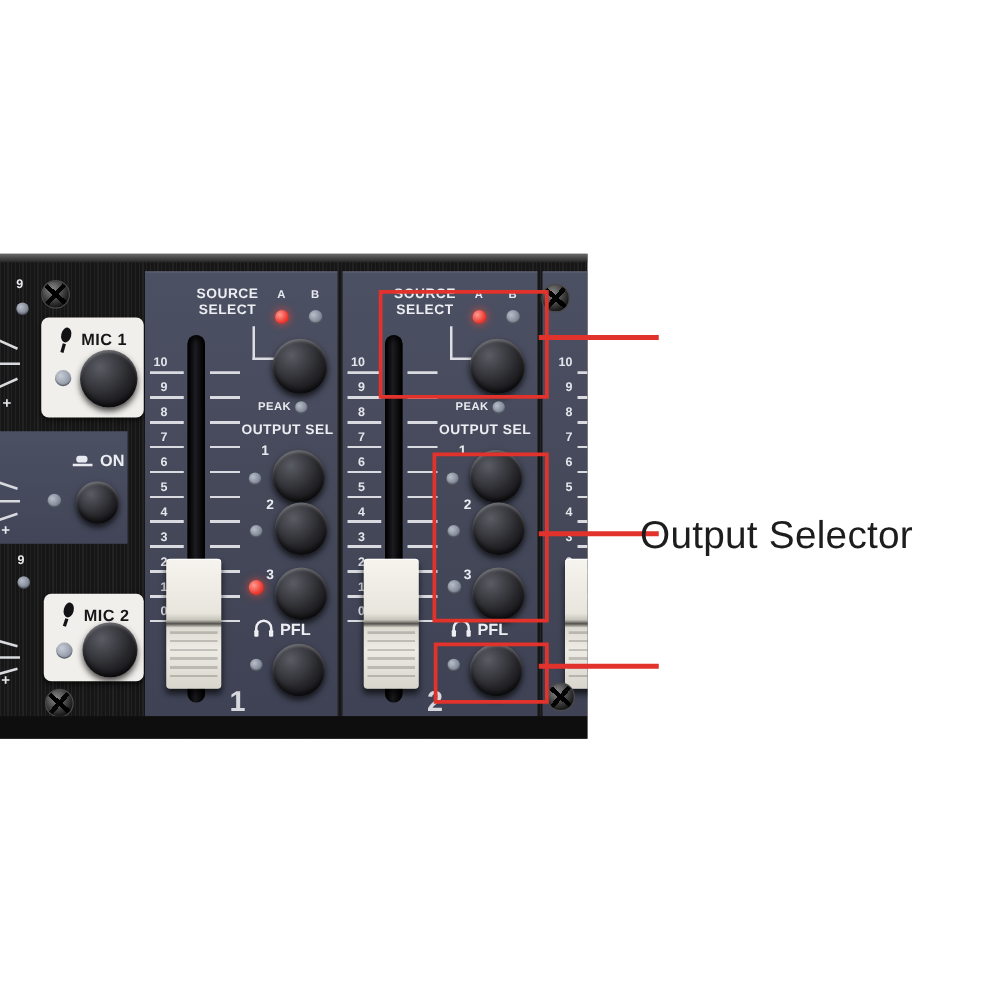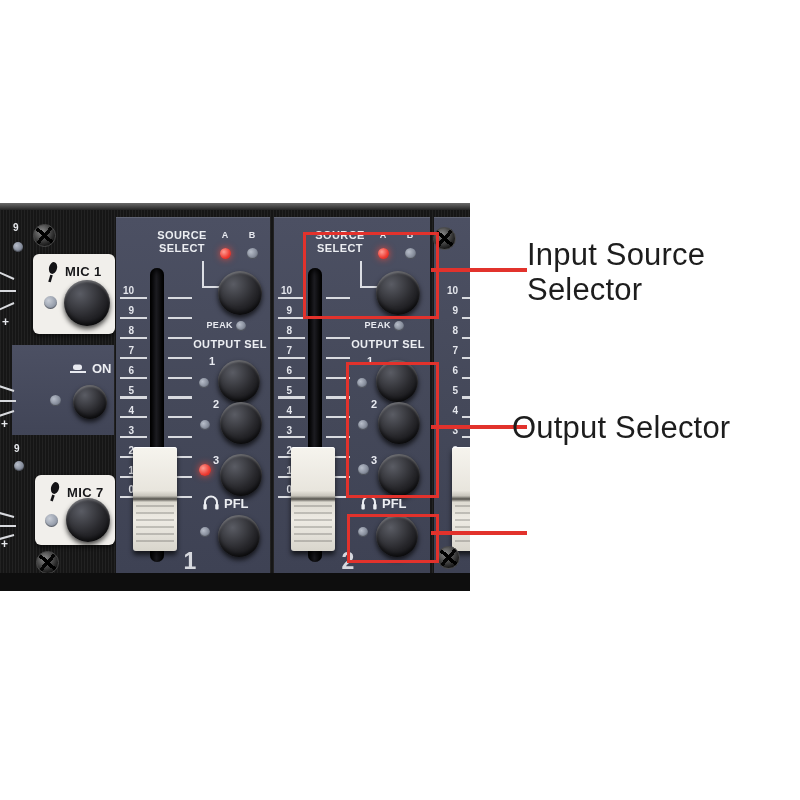--- a/index.html
+++ b/index.html
@@ -54,21 +54,21 @@
            box-shadow:0 0 7px rgba(255,70,55,.85);}
   .screw{position:absolute;width:21px;height:21px;border-radius:50%;border:1px solid #4a4a4a;
        background:
         linear-gradient(42deg, rgba(0,0,0,0) 44%, #000 44% 56%, rgba(0,0,0,0) 56%),
         linear-gradient(132deg, rgba(0,0,0,0) 44%, #050505 44% 56%, rgba(0,0,0,0) 56%),
         radial-gradient(circle at 38% 32%, #8a8a8a, #2c2c2c 60%, #000 90%);}
   
   .miccard{position:absolute;background:#f1efeb;border-radius:6px;box-shadow:0 2px 4px rgba(0,0,0,.6);}
   .miclbl{position:absolute;left:32px;top:10px;font-size:13px;font-weight:bold;color:#17171a;letter-spacing:.4px;}
   .led.metal{background:radial-gradient(circle at 35% 35%, #c8cdd6, #8e96a4 70%);}
-  .onpanel{position:absolute;left:12px;top:142px;width:102px;height:90px;
+  .onpanel{position:absolute;left:0;top:142px;width:102px;height:90px;
        background:linear-gradient(180deg,#4c5063,#414557);}
   .onlbl{position:absolute;left:80px;top:16px;font-size:13px;font-weight:bold;color:#eceef2;}
   .plus{position:absolute;color:#e6e8ec;font-size:12px;font-weight:bold;}
   .mark9{position:absolute;color:#e6e8ec;font-size:10px;font-weight:bold;}
   .knob{position:absolute;}
   
   .abox{position:absolute;border:3px solid #e2322c;}
   .aline{position:absolute;height:4px;background:#e2322c;}
   .alabel{position:absolute;color:#1d1d1d;font-size:31px;line-height:35px;letter-spacing:.2px;}
 </style>
@@ -122,21 +122,21 @@
     <span class="plus" style="left:1px;top:214px">+</span>
 
     <span class="mark9" style="left:14px;top:240px">9</span>
     <div class="led" style="left:14px;top:258px"></div>
 
     <div class="miccard" style="left:35px;top:272px;width:80px;height:70px">
       <svg style="position:absolute;left:11px;top:6px" width="16" height="28">
         <ellipse cx="9" cy="7" rx="4" ry="6" fill="#131316" transform="rotate(14 9 7)"></ellipse>
         <line x1="7.5" y1="14" x2="5.5" y2="20" stroke="#131316" stroke-width="2.6"></line>
       </svg>
-      <span class="miclbl">MIC 7</span>
+      <span class="miclbl">MIC 2</span>
       <div class="led metal s13" style="left:10px;top:39px"></div>
       <div class="btn b44" style="left:31px;top:23px"></div>
     </div>
     <svg class="knob" style="left:0;top:305px" width="20" height="36">
       <g stroke="#d8dade" stroke-width="2">
           <line x1="-4" y1="4" x2="14" y2="9"></line>
           <line x1="-4" y1="18" x2="16" y2="18"></line>
           <line x1="-4" y1="32" x2="14" y2="27"></line>
         </g>
     </svg>
@@ -275,21 +275,17 @@
   </div>
 
   <div class="abox" style="left:303px;top:232px;width:130px;height:81px"></div>
   <div class="abox" style="left:346px;top:362px;width:87px;height:130px"></div>
   <div class="abox" style="left:347px;top:514px;width:86px;height:43px"></div>
 
   <div class="aline" style="left:431px;top:268px;width:96px"></div>
   <div class="aline" style="left:431px;top:425px;width:96px"></div>
   <div class="aline" style="left:431px;top:531px;width:96px"></div>
 
-  <div class="alabel" style="left:527px;top:237px">
-    <div>Input Source</div>
-    <div>Selector</div>
-  </div>
   <div class="alabel" style="left:512px;top:410px">
     <div>Output Selector</div>
   </div>
 
 </div>
 
 </body></html>

